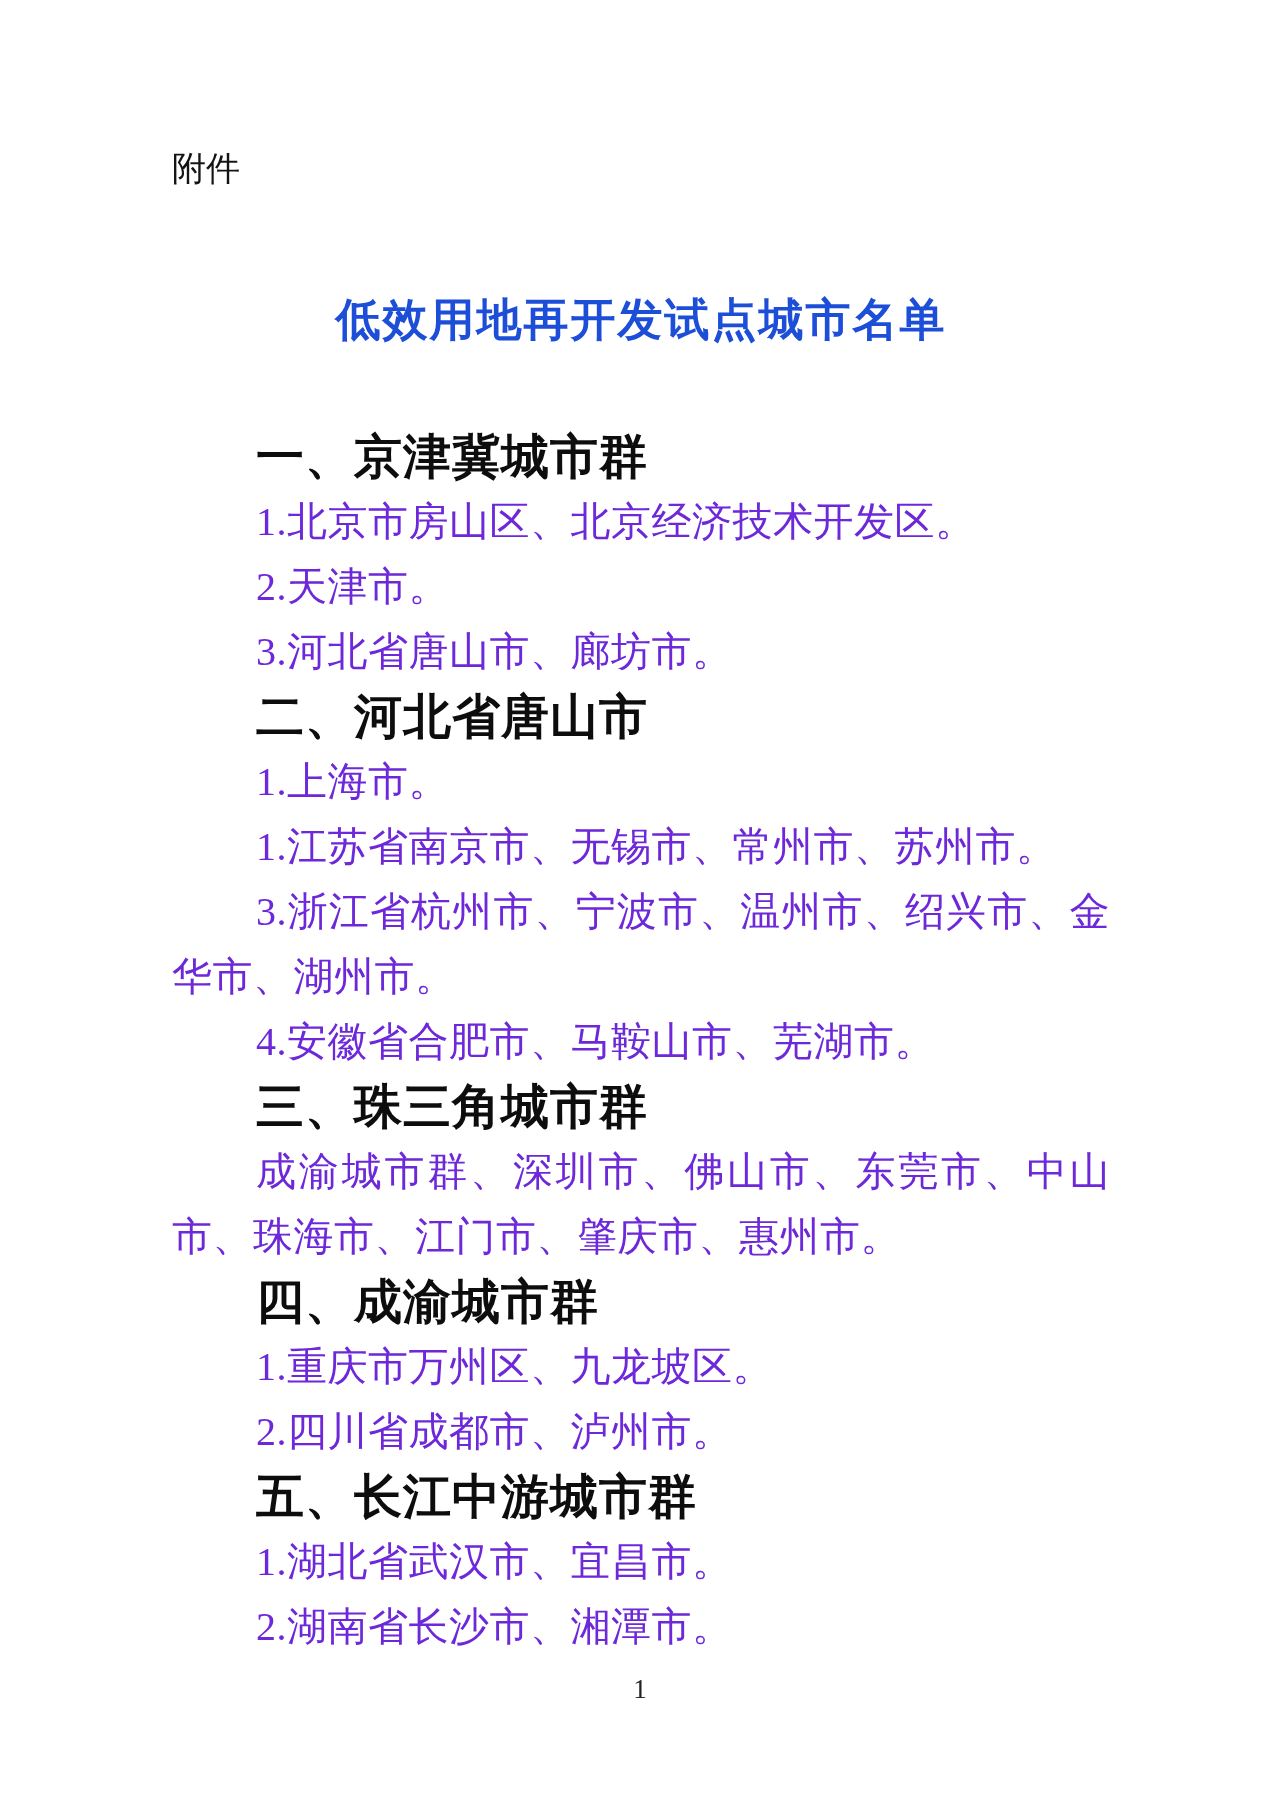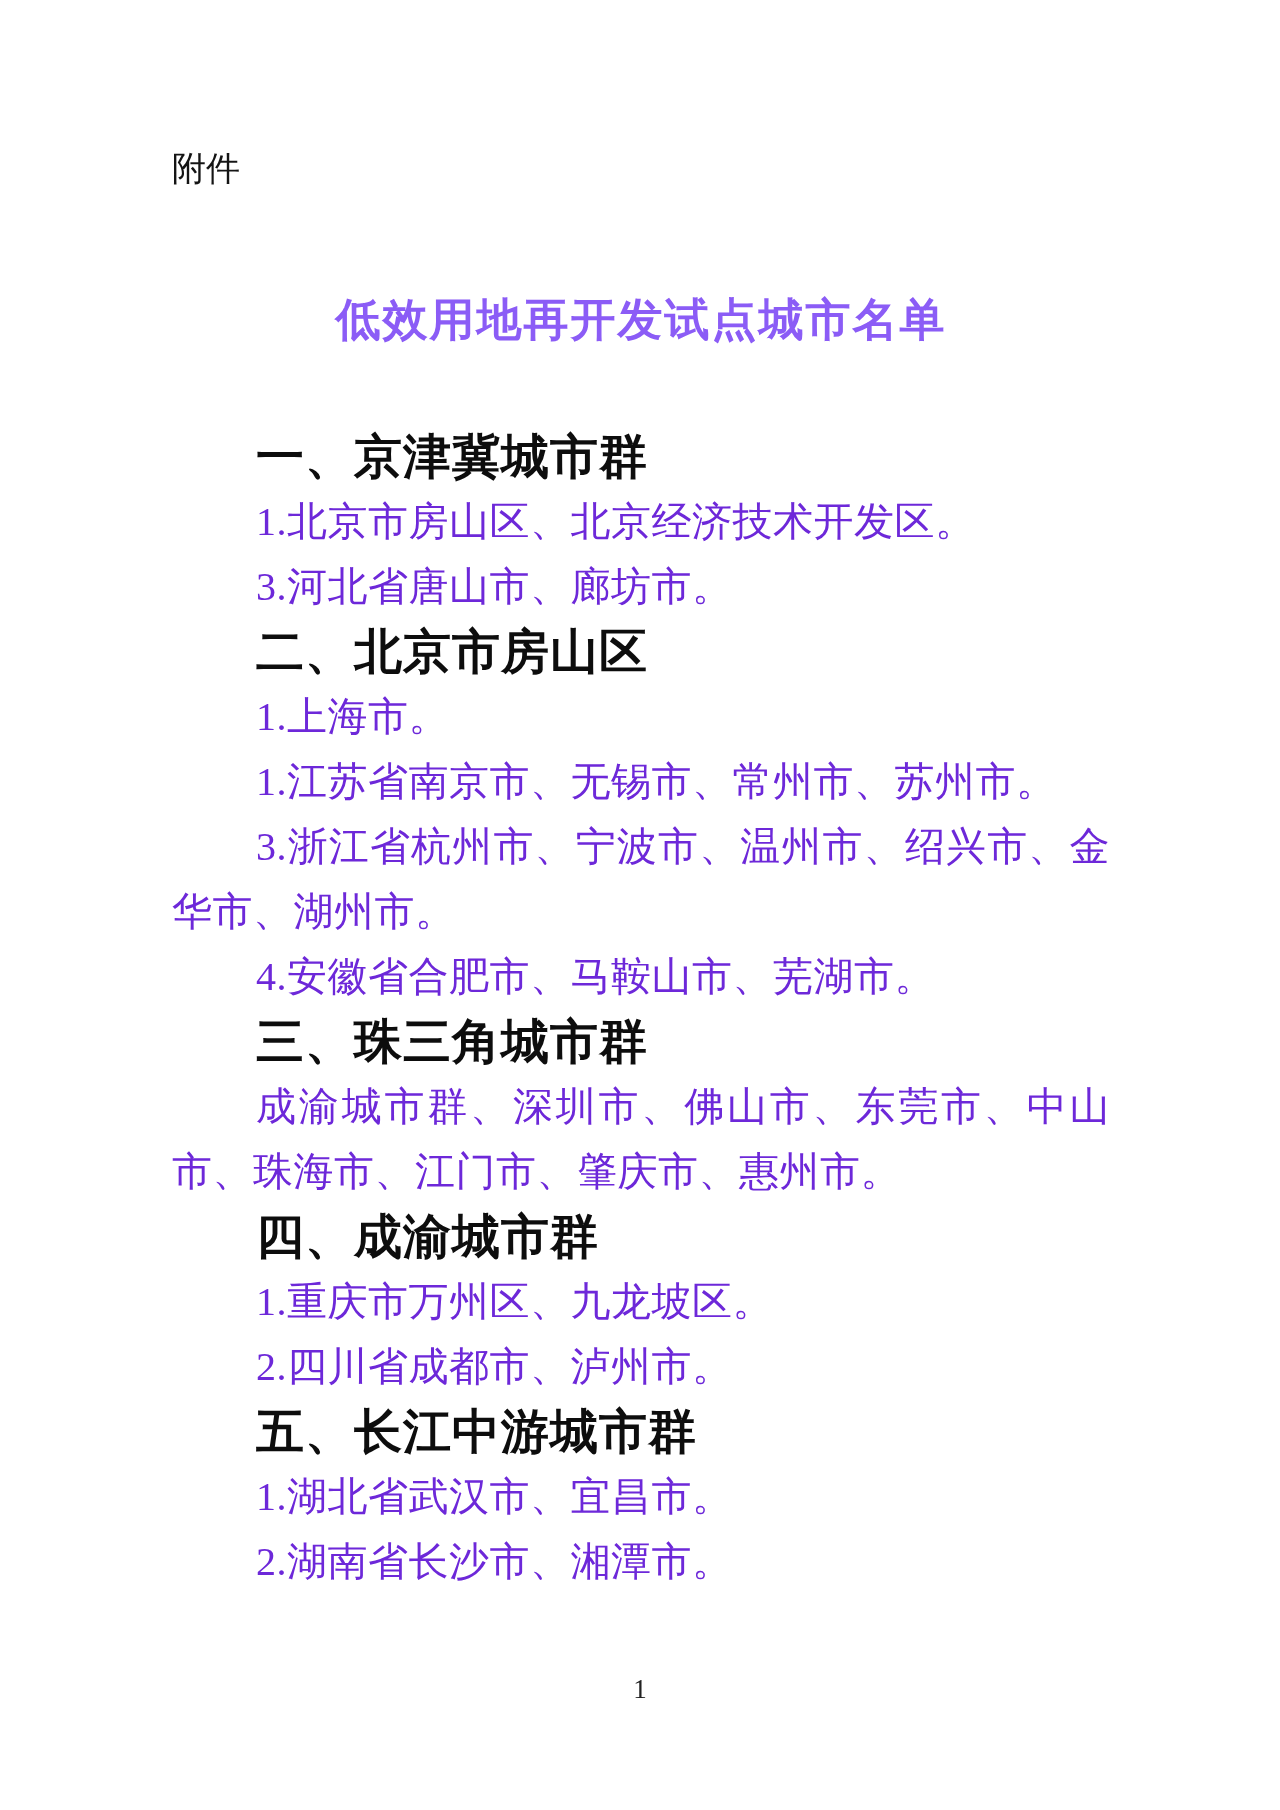--- a/index.html
+++ b/index.html
@@ -25,21 +25,21 @@
     color: #141414;
   }
   .doc-title {
     font-family: "Liberation Sans", sans-serif;
     font-weight: 700;
     font-size: 45px;
     line-height: 56px;
     letter-spacing: 2px;
     text-align: center;
     margin: 104px 0 0 0;
-    color: #8b5cf6;
+    color: #1d4ed8;
   }
   .doc-body {
     margin-top: 76px;
     font-size: 40px;
     line-height: 65px;
     text-align: justify;
   }
   .doc-body .section-heading {
     font-family: "Liberation Sans", sans-serif;
     font-size: 48px;
@@ -75,23 +75,24 @@
 <div class="page">
 
   <div class="attachment-label">附件</div>
 
   <h1 class="doc-title">低效用地再开发试点城市名单</h1>
 
   <div class="doc-body">
 
     <h2 class="section-heading">一、京津冀城市群</h2>
     <p class="list-item">1.北京市房山区、北京经济技术开发区。</p>
+    <p class="list-item">2.天津市。</p>
     <p class="list-item">3.河北省唐山市、廊坊市。</p>
 
-    <h2 class="section-heading">二、北京市房山区</h2>
+    <h2 class="section-heading">二、河北省唐山市</h2>
     <p class="list-item">1.上海市。</p>
     <p class="list-item">1.江苏省南京市、无锡市、常州市、苏州市。</p>
     <p class="list-item">3.浙江省杭州市、宁波市、温州市、绍兴市、金华市、湖州市。</p>
     <p class="list-item">4.安徽省合肥市、马鞍山市、芜湖市。</p>
 
     <h2 class="section-heading">三、珠三角城市群</h2>
     <p class="list-item">成渝城市群、深圳市、佛山市、东莞市、中山市、珠海市、江门市、肇庆市、惠州市。</p>
 
     <h2 class="section-heading">四、成渝城市群</h2>
     <p class="list-item">1.重庆市万州区、九龙坡区。</p>

